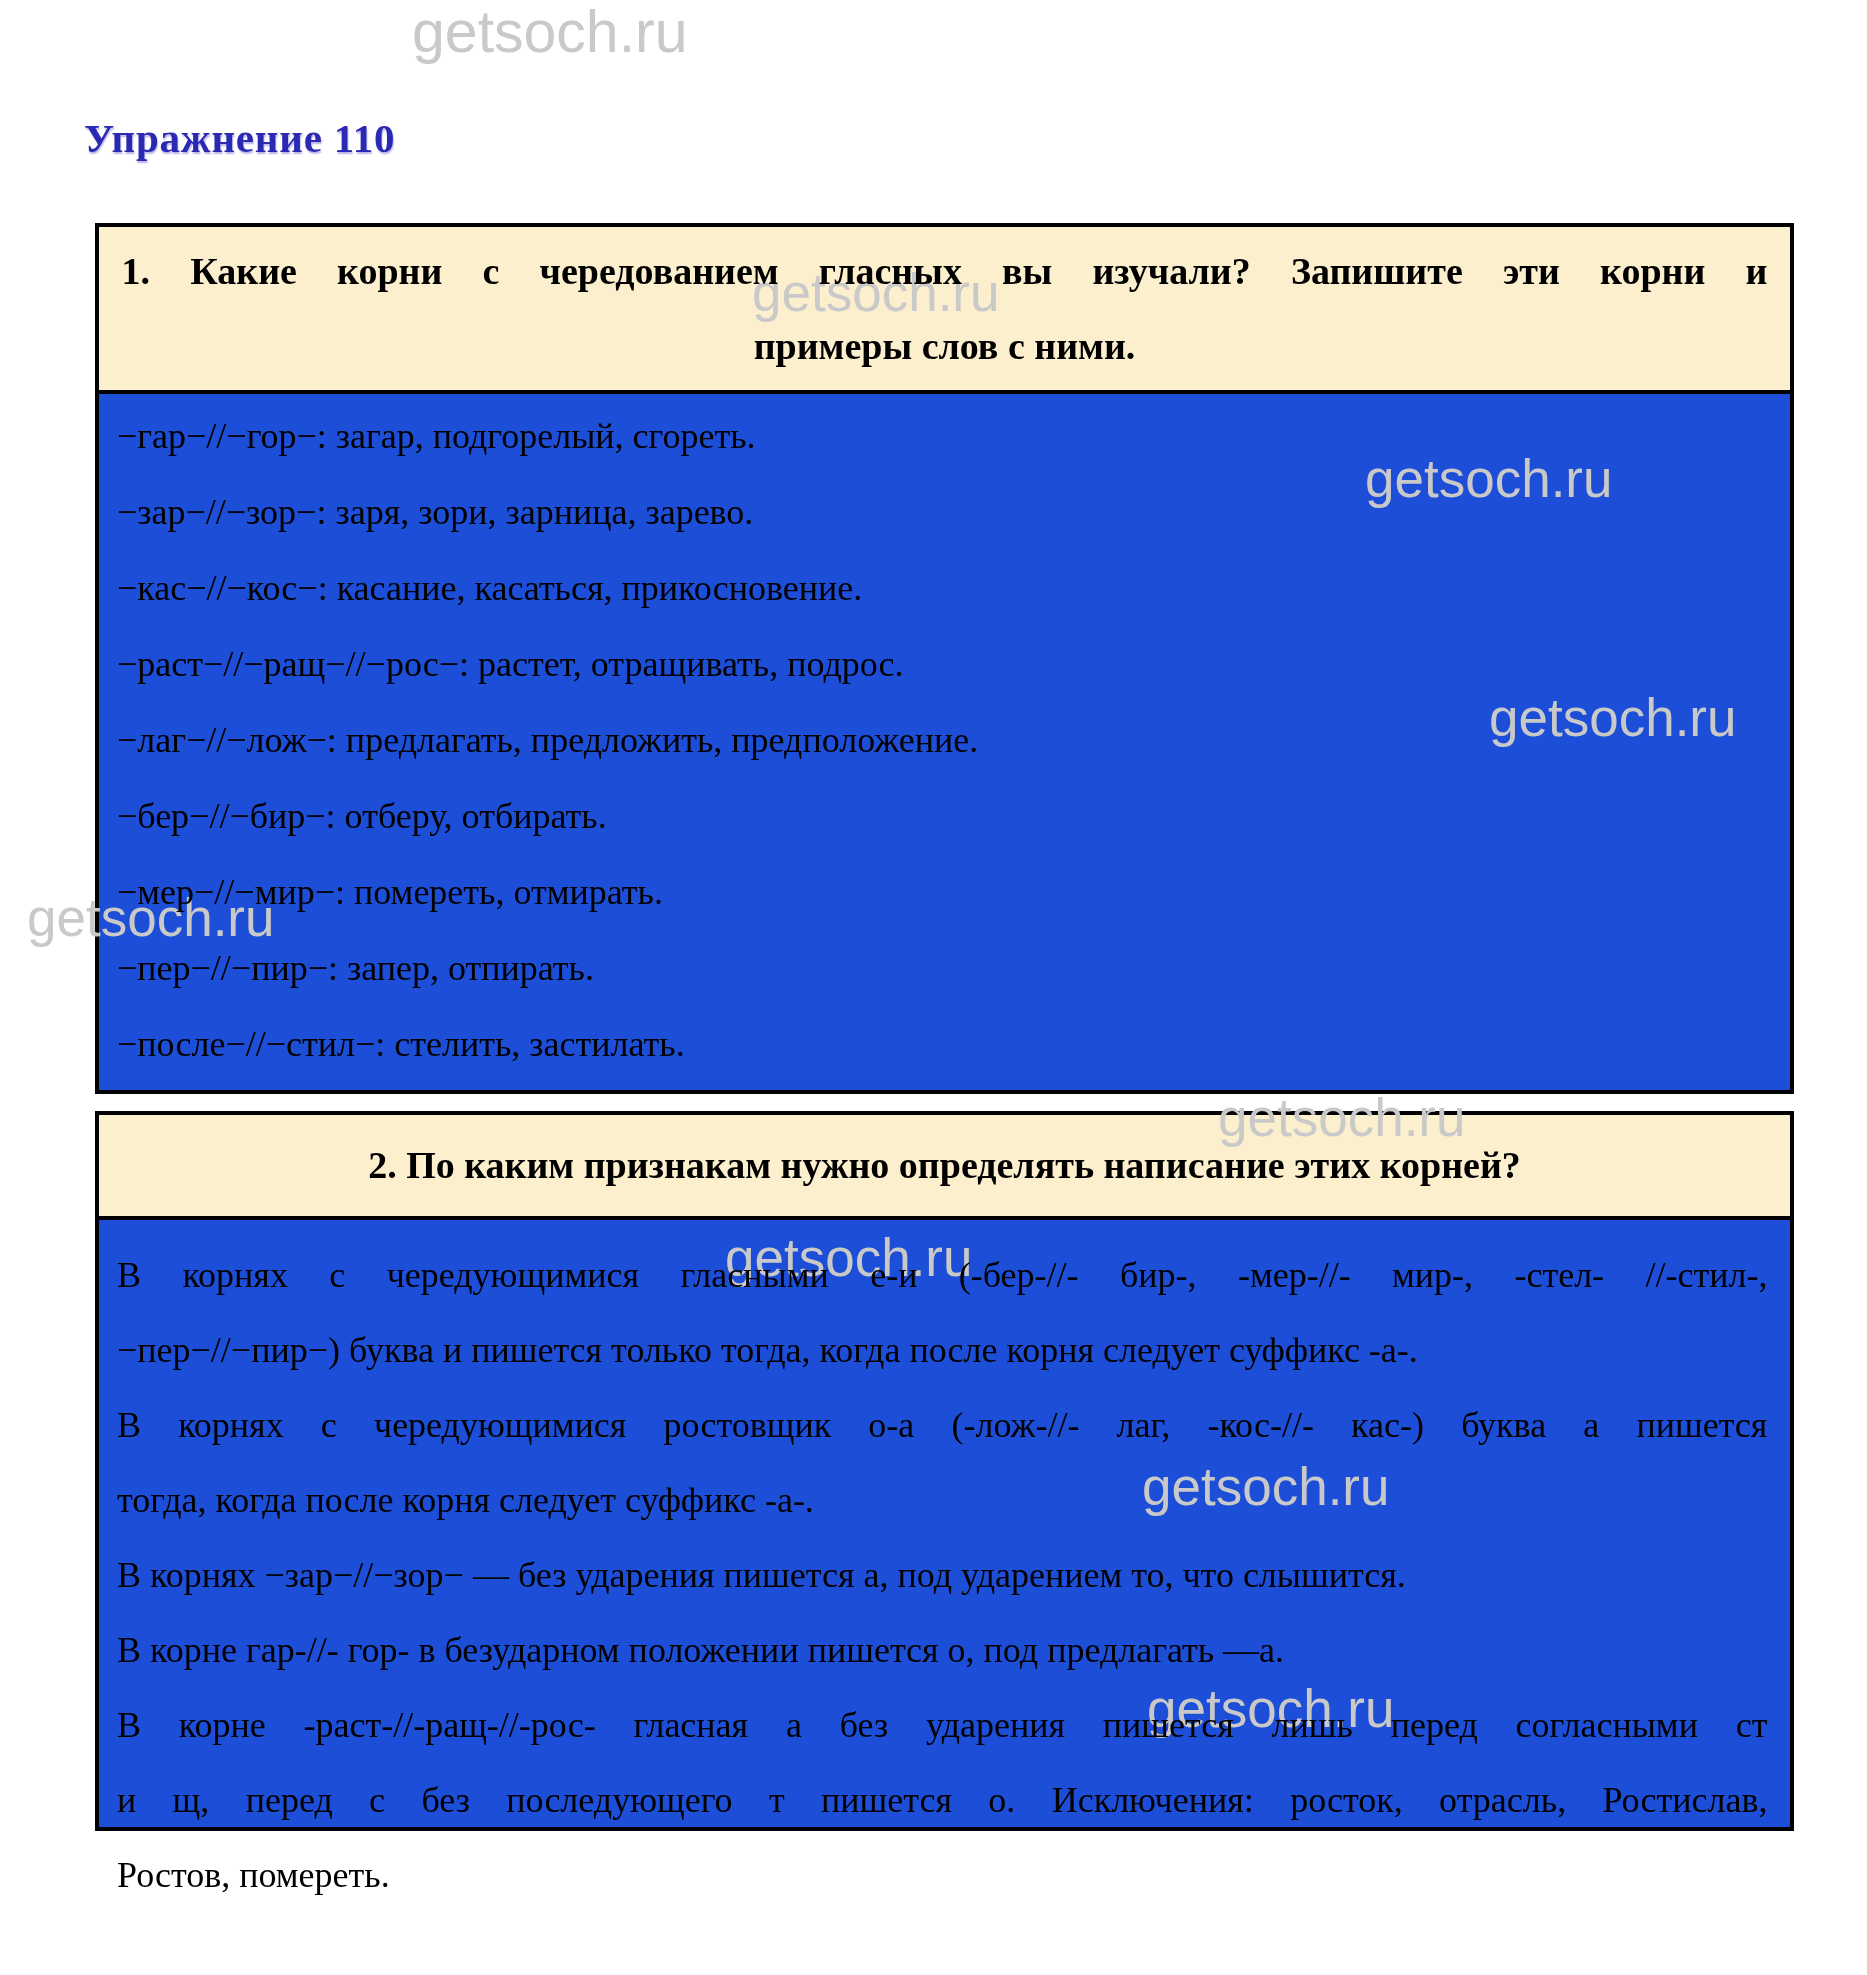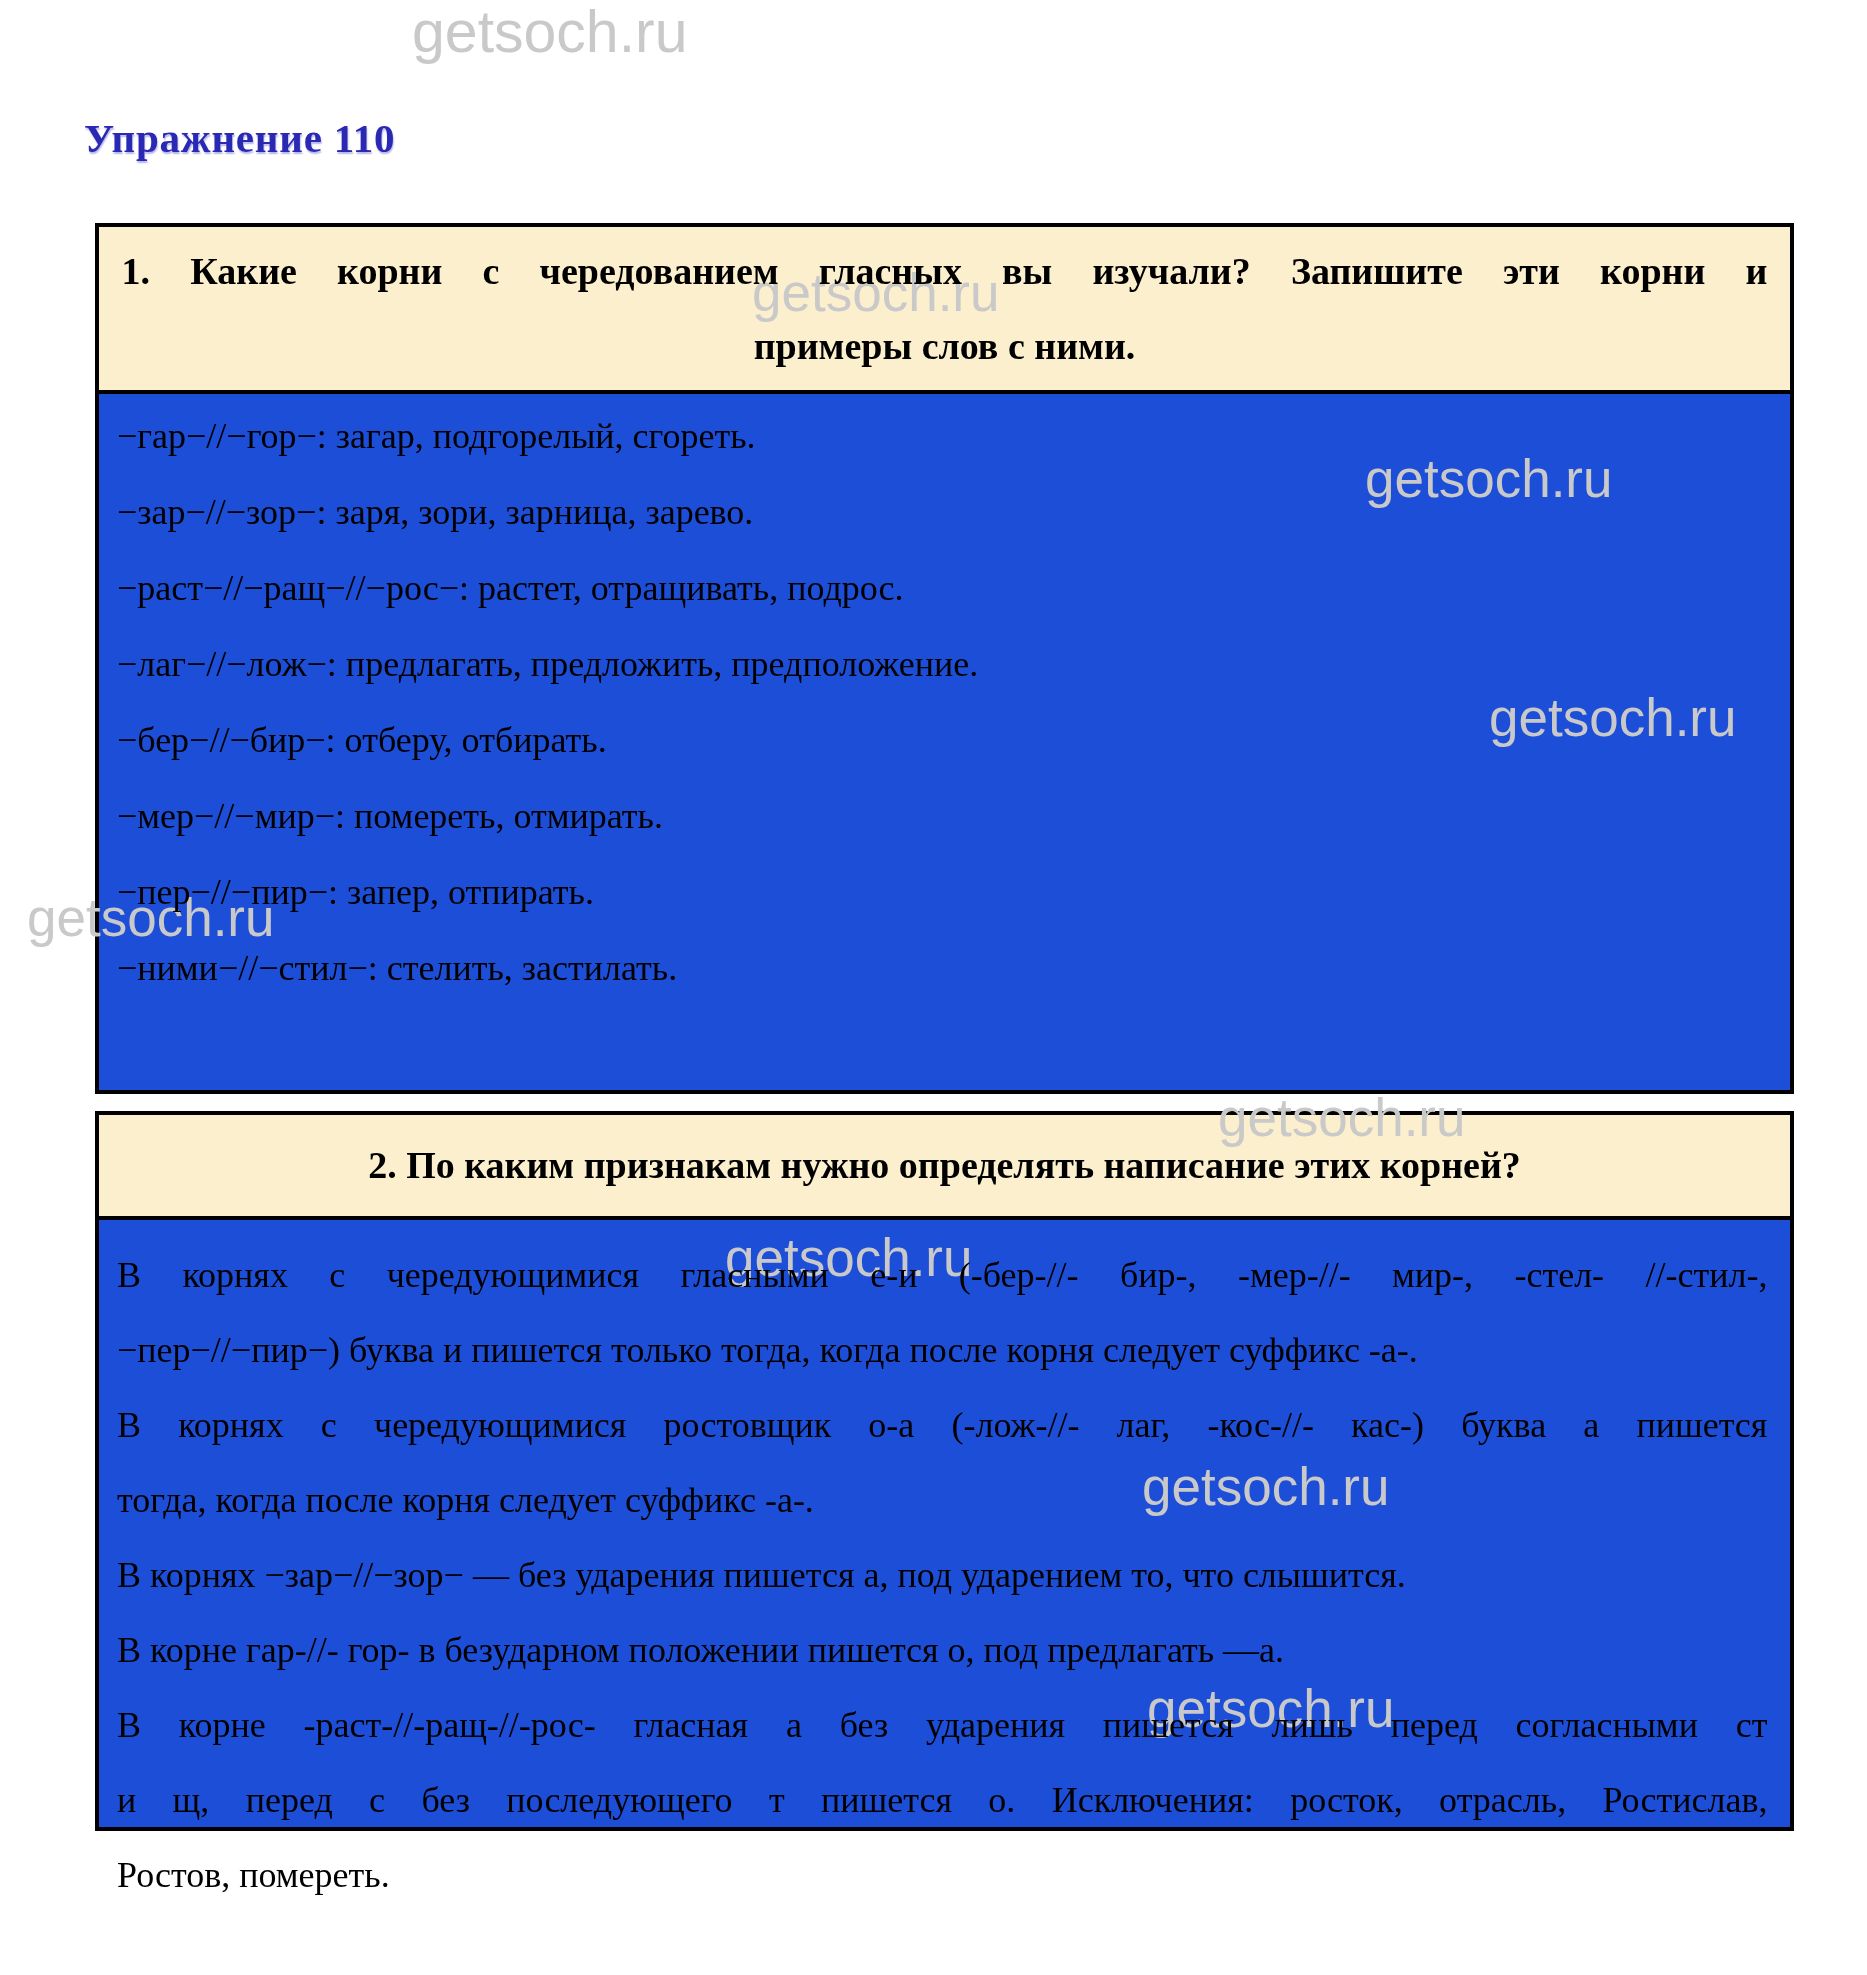--- a/index.html
+++ b/index.html
@@ -116,26 +116,27 @@
   <h1 class="title">Упражнение 110</h1>
 
   <section class="box box1">
     <div class="box-header">
       <div class="hline just">1. Какие корни с чередованием гласных вы изучали? Запишите эти корни и</div>
       <div class="hline">примеры слов с ними.</div>
     </div>
     <div class="box-body">
       <div class="bline">−гар−//−гор−: загар, подгорелый, сгореть.</div>
       <div class="bline">−зар−//−зор−: заря, зори, зарница, зарево.</div>
+      <div class="bline">−кас−//−кос−: касание, касаться, прикосновение.</div>
       <div class="bline">−раст−//−ращ−//−рос−: растет, отращивать, подрос.</div>
       <div class="bline">−лаг−//−лож−: предлагать, предложить, предположение.</div>
       <div class="bline">−бер−//−бир−: отберу, отбирать.</div>
       <div class="bline">−мер−//−мир−: помереть, отмирать.</div>
       <div class="bline">−пер−//−пир−: запер, отпирать.</div>
-      <div class="bline">−ними−//−стил−: стелить, застилать.</div>
+      <div class="bline">−после−//−стил−: стелить, застилать.</div>
     </div>
   </section>
 
   <section class="box box2">
     <div class="box-header">
       <div class="hline">2. По каким признакам нужно определять написание этих корней?</div>
     </div>
     <div class="box-body">
       <div class="bline just">В корнях с чередующимися гласными е-и (-бер-//- бир-, -мер-//- мир-, -стел- //-стил-,</div>
       <div class="bline">−пер−//−пир−) буква и пишется только тогда, когда после корня следует суффикс -а-.</div>

